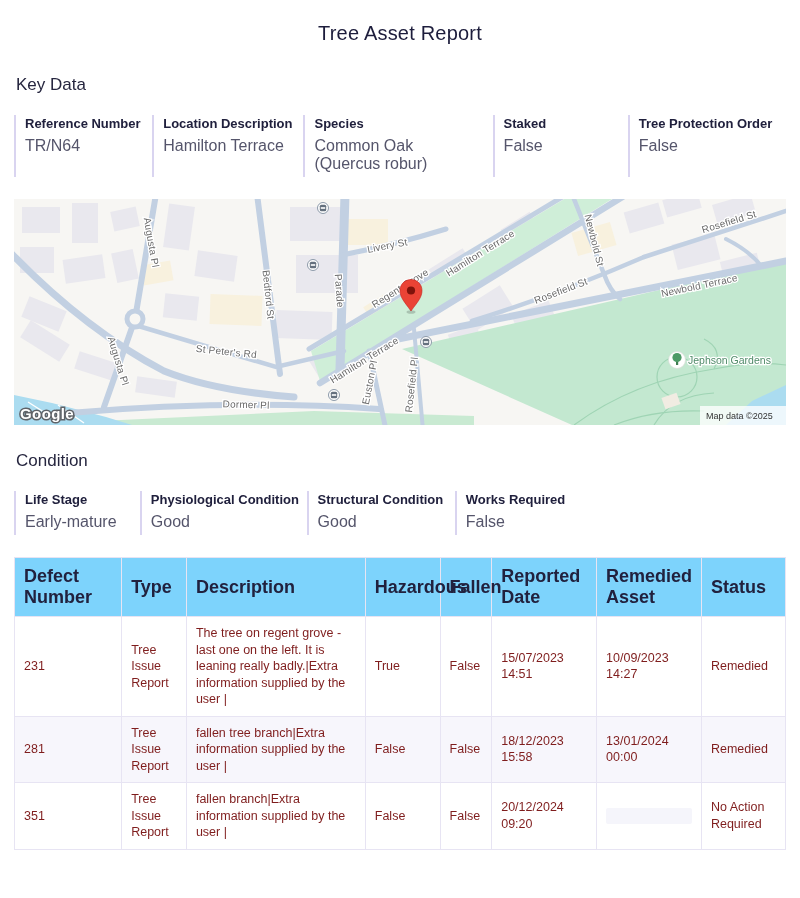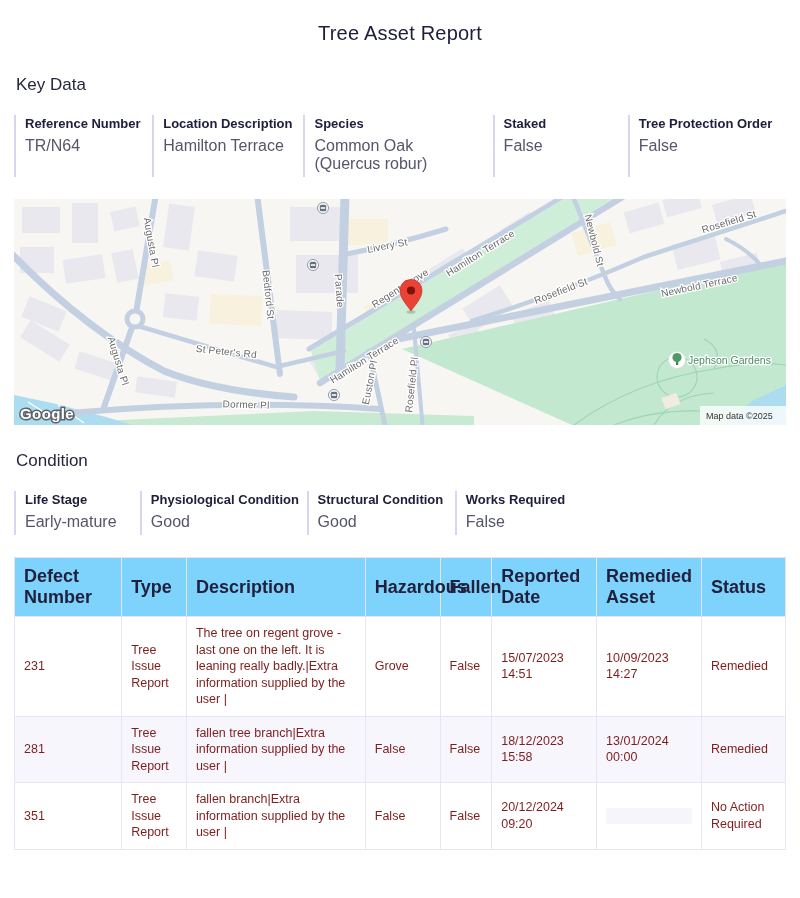--- a/index.html
+++ b/index.html
@@ -304,21 +304,21 @@
         <th>Reported Date</th>
         <th>Remedied Asset</th>
         <th>Status</th>
       </tr>
     </thead>
     <tbody>
       <tr>
         <td>231</td>
         <td>Tree Issue Report</td>
         <td>The tree on regent grove - last one on the left. It is leaning really badly.|Extra information supplied by the user |</td>
-        <td>Grove</td>
+        <td>True</td>
         <td>False</td>
         <td>15/07/2023 14:51</td>
         <td>10/09/2023 14:27</td>
         <td>Remedied</td>
       </tr>
       <tr>
         <td>281</td>
         <td>Tree Issue Report</td>
         <td>fallen tree branch|Extra information supplied by the user |</td>
         <td>False</td>

